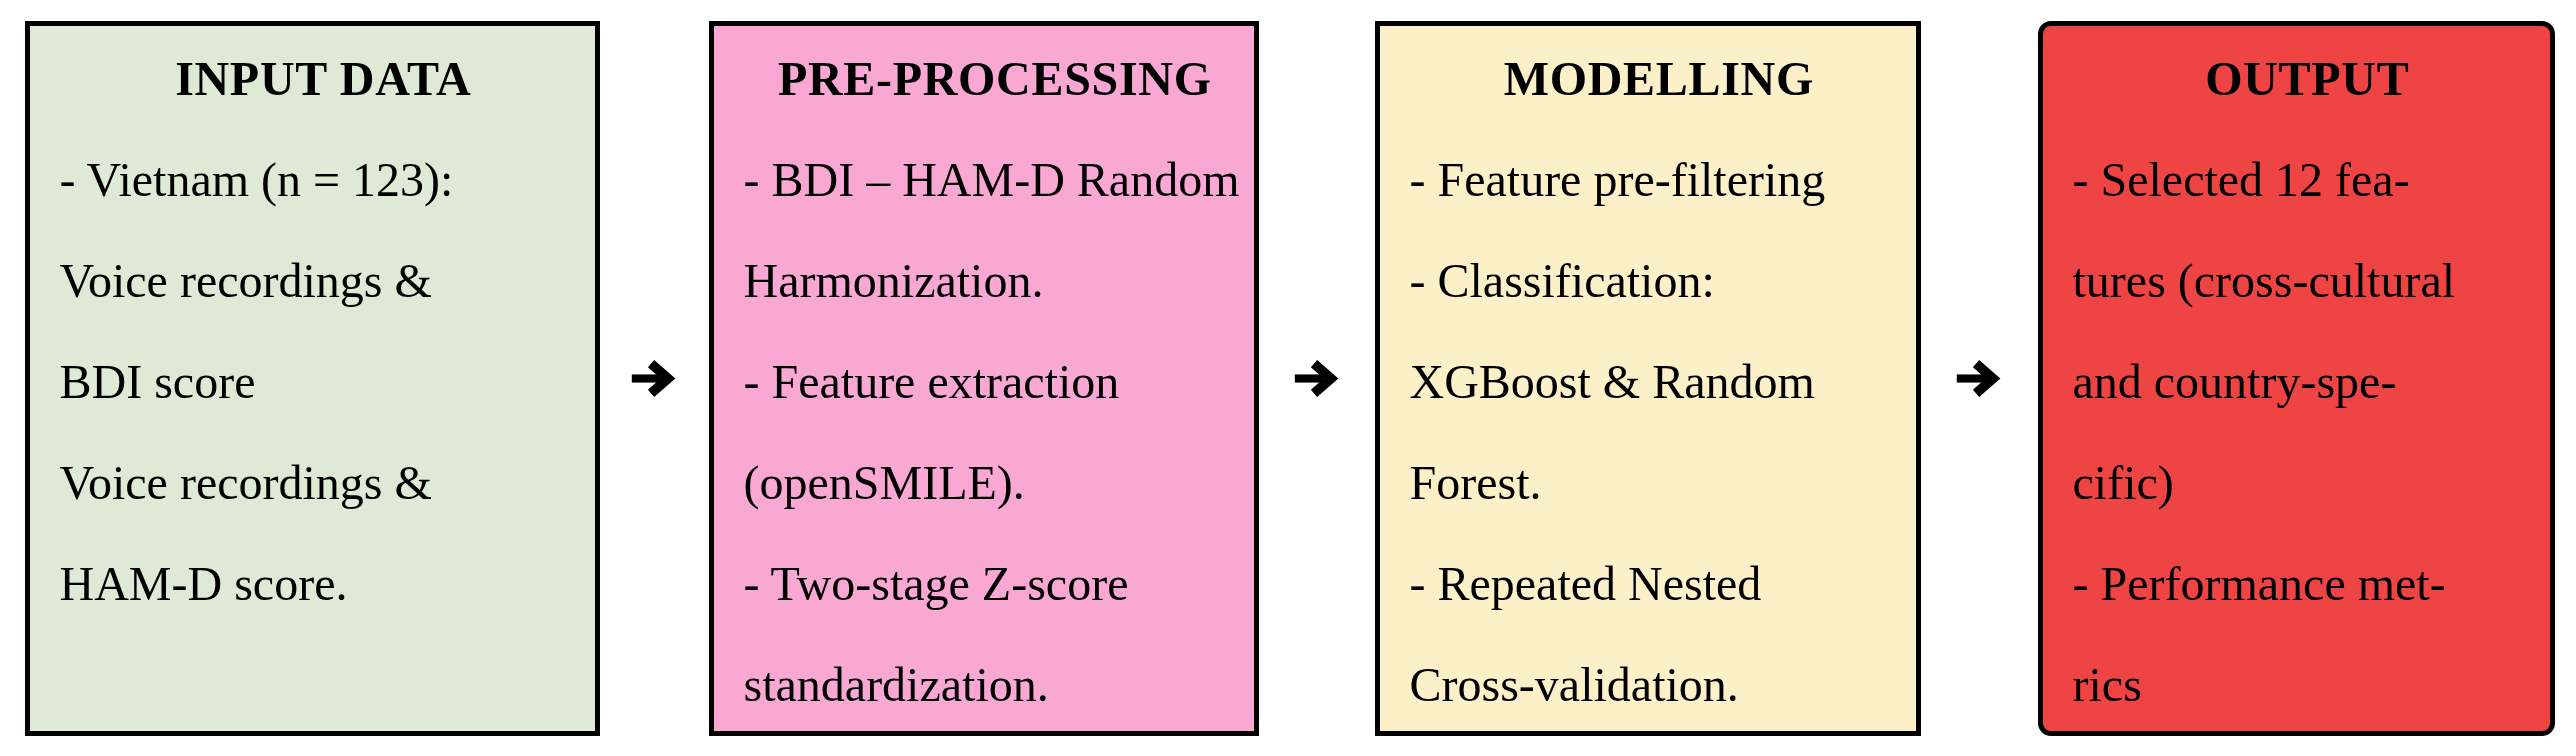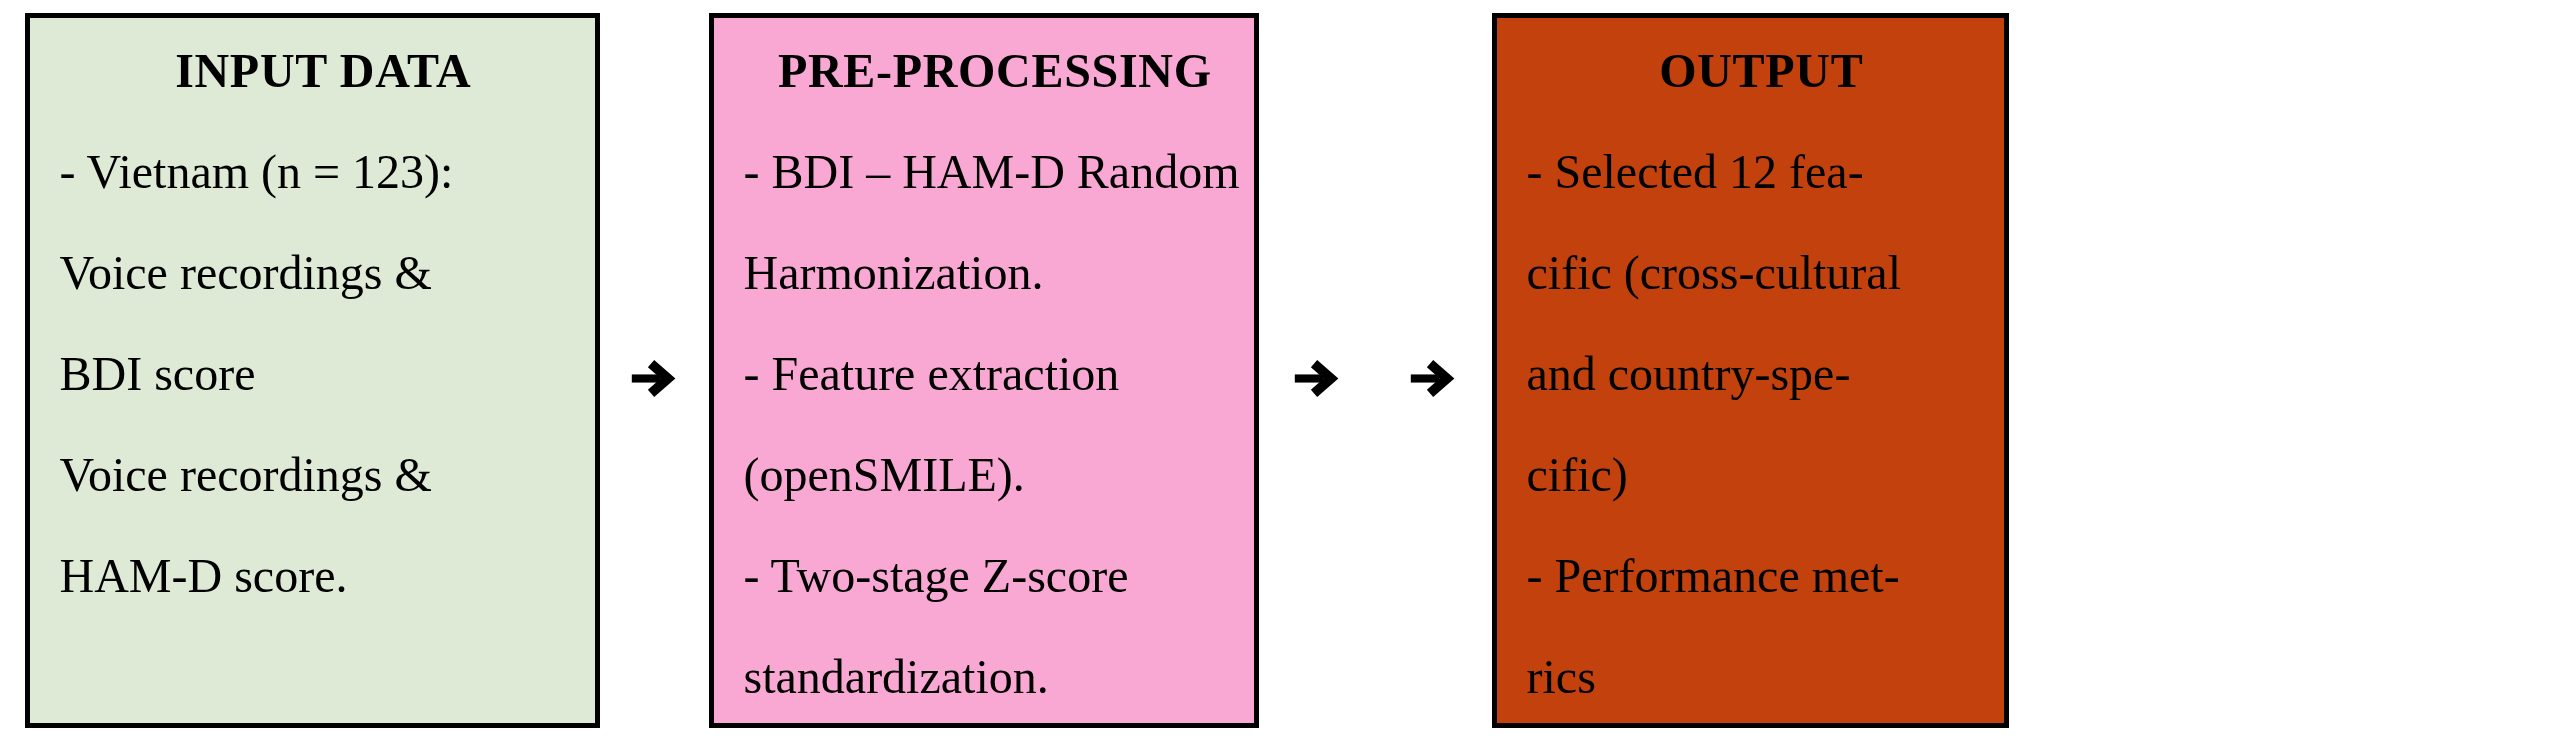--- a/index.html
+++ b/index.html
@@ -12,21 +12,21 @@
     width: 2576px;
     height: 756px;
     background: #ffffff;
     font-family: "Liberation Serif", "DejaVu Serif", serif;
     color: #000000;
     display: flex;
     align-items: flex-start;
   }
   .stage {
     box-sizing: border-box;
-    margin-top: 13px;
+    margin-top: 21px;
     height: 715px;
     border: 5.2px solid #000000;
     padding: 1.5px 7.4px 0 30px;
     overflow: hidden;
     flex: 0 0 auto;
   }
   .s0 { margin-left: 24.5px; width: 575px; }
   .s1 { width: 550px; }
   .s2 { width: 546px; }
   .s3 { width: 517px; }
@@ -85,32 +85,41 @@
     <div class="stage-line">standardization.</div>
   </div>
 
   <div class="arrow-gap g1">
     <svg class="arrow-icon" width="46" height="37" viewBox="0 0 62 50" xmlns="http://www.w3.org/2000/svg">
       <line x1="1" y1="25" x2="40" y2="25" stroke="#000000" stroke-width="11"></line>
       <polyline points="27,5 50,25 27,45" fill="none" stroke="#000000" stroke-width="13"></polyline>
     </svg>
   </div>
 
+  <div class="stage s2" style="background-color: rgb(252, 240, 201);">
+    <div class="stage-title">MODELLING</div>
+    <div class="stage-line">- Feature pre-filtering</div>
+    <div class="stage-line">- Classification:</div>
+    <div class="stage-line">XGBoost &amp; Random</div>
+    <div class="stage-line">Forest.</div>
+    <div class="stage-line">- Repeated Nested</div>
+    <div class="stage-line">Cross-validation.</div>
+  </div>
 
   <div class="arrow-gap g2">
     <svg class="arrow-icon" width="46" height="37" viewBox="0 0 62 50" xmlns="http://www.w3.org/2000/svg">
       <line x1="1" y1="25" x2="40" y2="25" stroke="#000000" stroke-width="11"></line>
       <polyline points="27,5 50,25 27,45" fill="none" stroke="#000000" stroke-width="13"></polyline>
     </svg>
   </div>
 
-  <div class="stage s3" style="background-color: #c2410c;">
+  <div class="stage s3" style="background-color: #ef4444; border-radius: 13px;">
     <div class="stage-title">OUTPUT</div>
     <div class="stage-line">- Selected 12 fea-</div>
-    <div class="stage-line">cific (cross-cultural</div>
+    <div class="stage-line">tures (cross-cultural</div>
     <div class="stage-line">and country-spe-</div>
     <div class="stage-line">cific)</div>
     <div class="stage-line">- Performance met-</div>
     <div class="stage-line">rics</div>
   </div>
 
 </div>
 
 
 </body></html>

